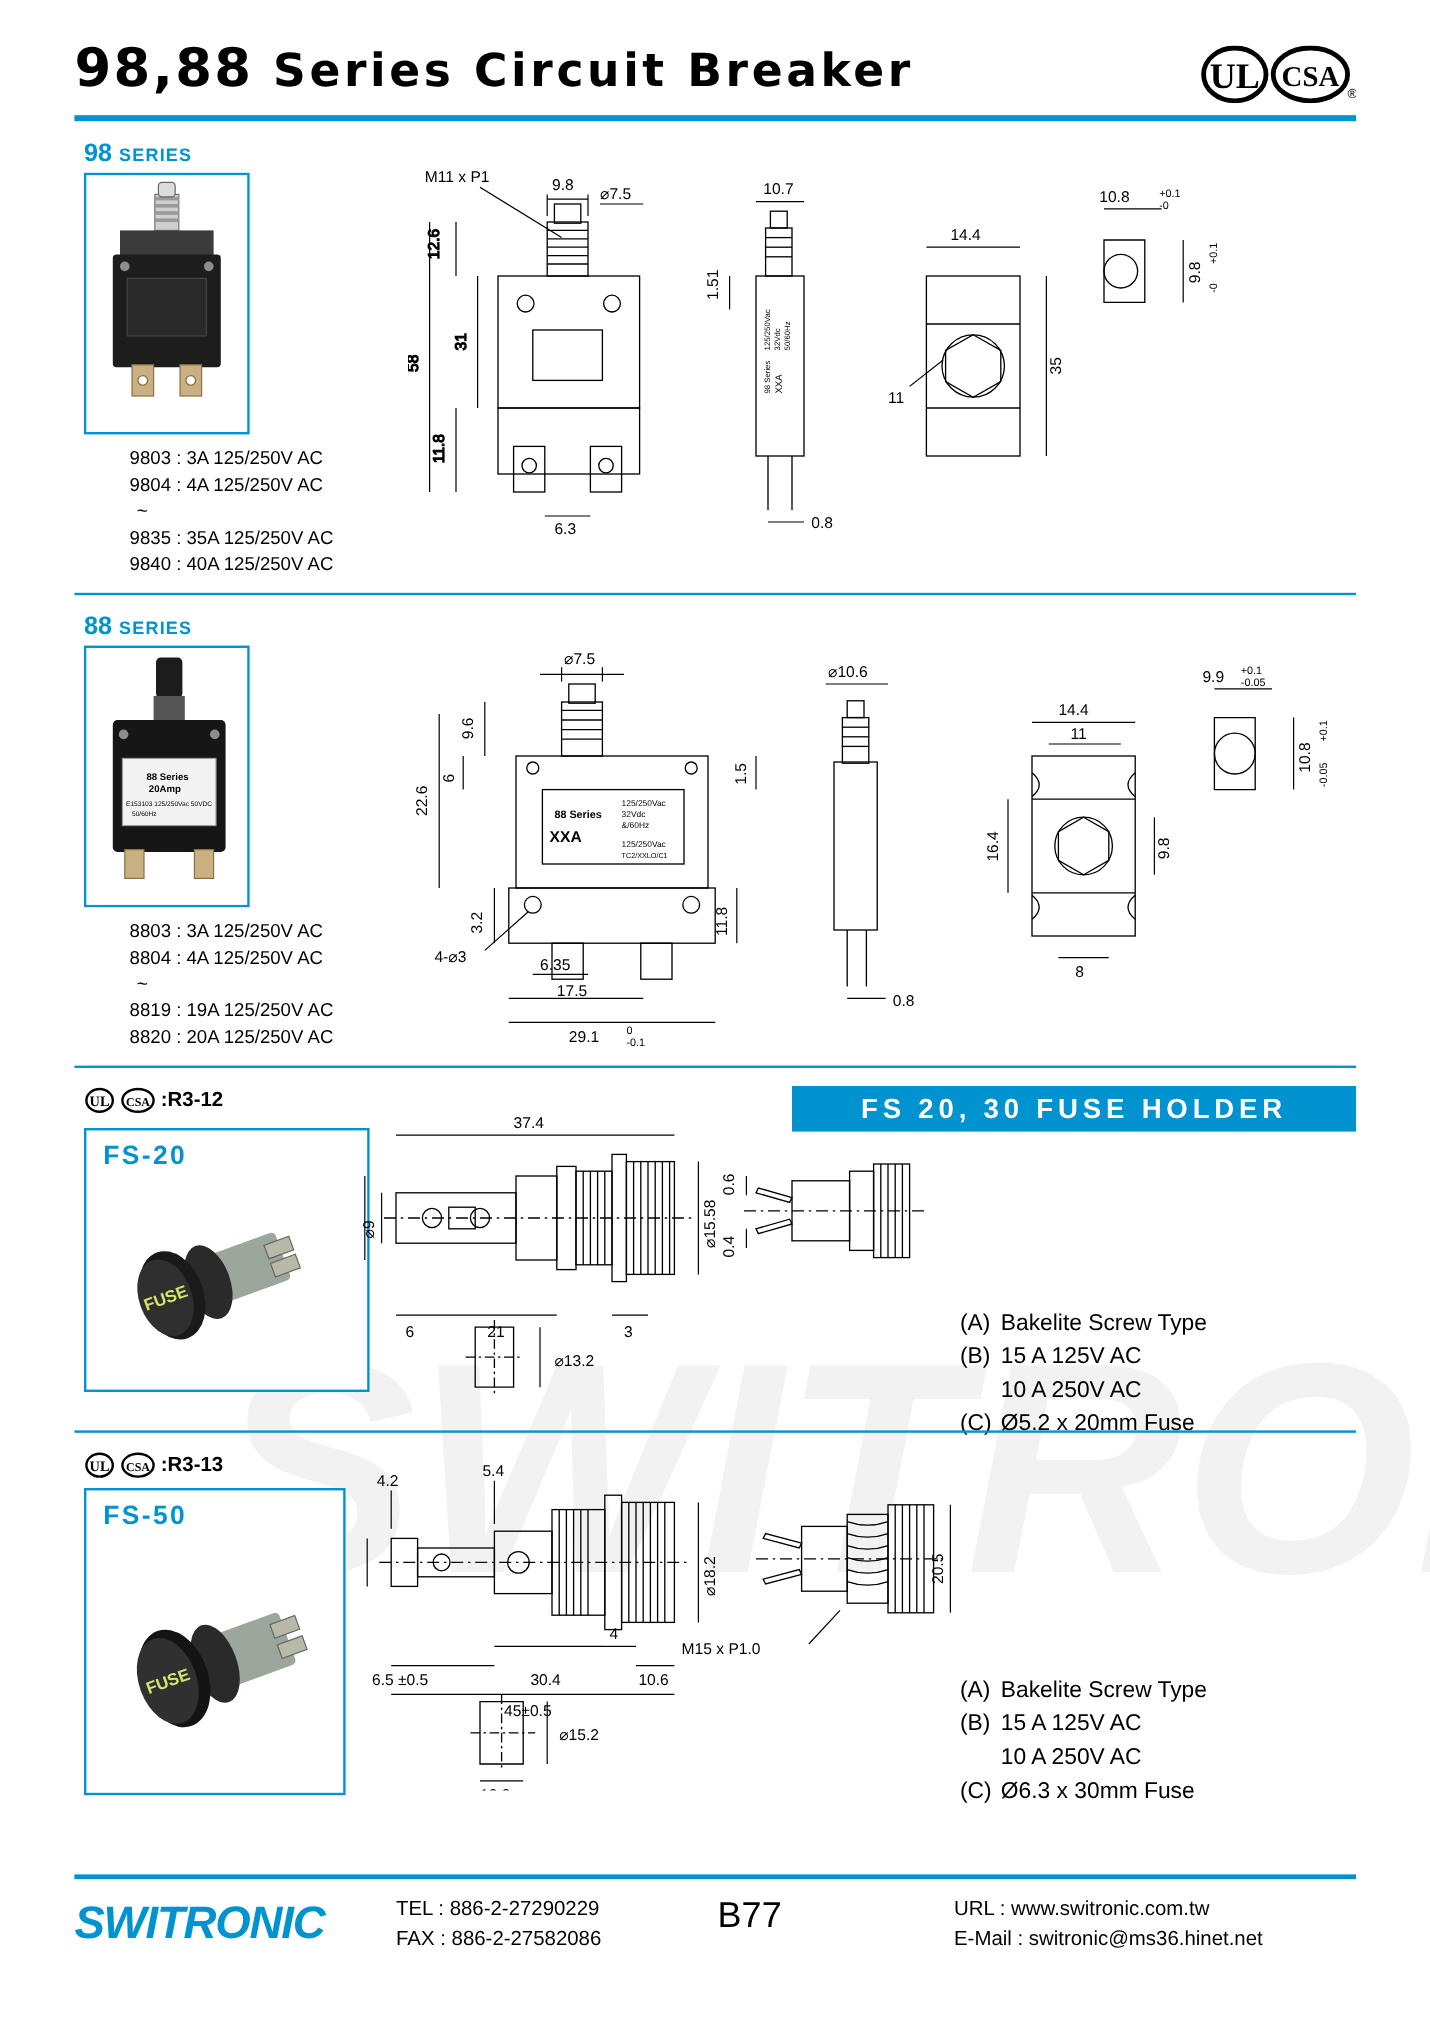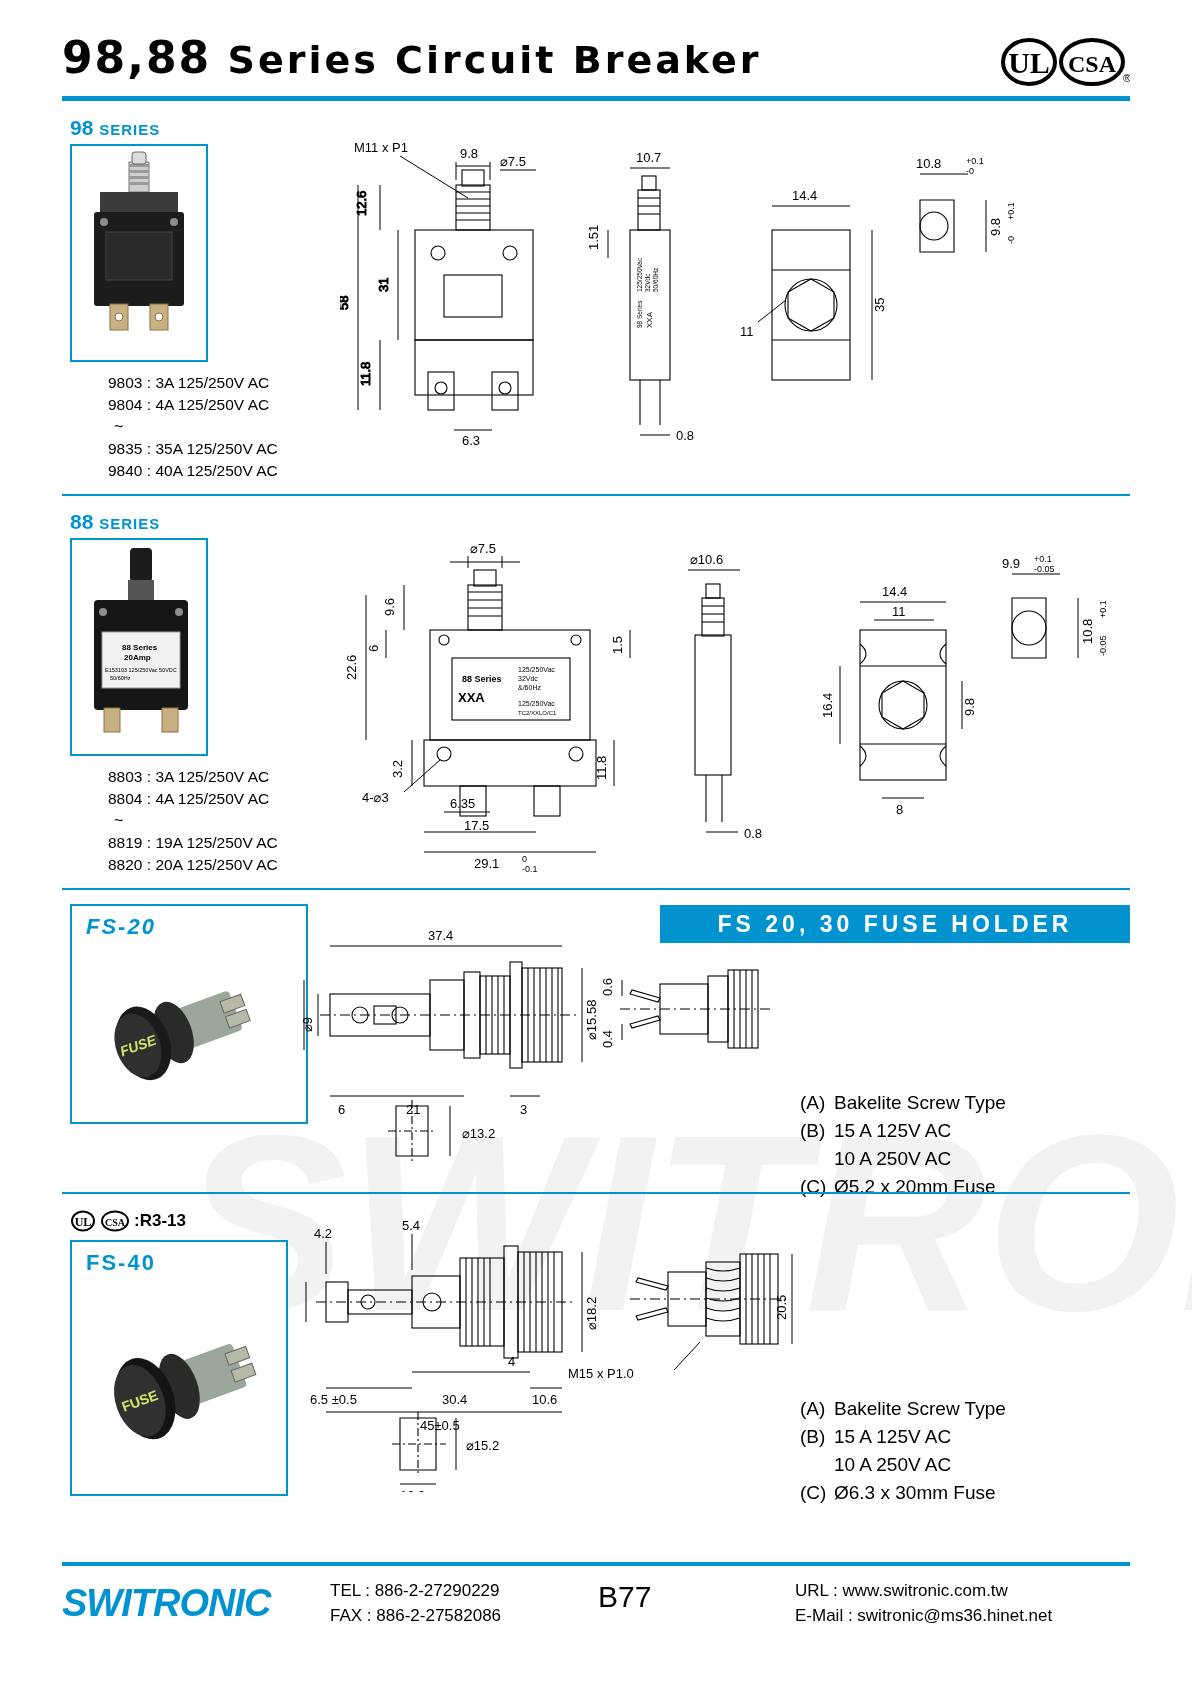--- a/index.html
+++ b/index.html
@@ -464,21 +464,21 @@
       </span>
       <span>
         <svg width="30" height="22" viewBox="0 0 30 22">
           <ellipse cx="15" cy="11" rx="13" ry="9.5" fill="none" stroke="#000" stroke-width="2"></ellipse>
           <text x="15" y="16" font-size="10" font-weight="bold" font-family="Liberation Serif, serif" text-anchor="middle">CSA</text>
         </svg>
       </span>
       <span>:R3-12</span>
     </div>
 
-    <div class="photo-box" style="left:70px; top:904px; width:238px; height:220px;font-style:italic;">
+    <div class="photo-box" style="left:70px; top:940px; width:238px; height:220px;">
       <div class="fs-name" style="left:14px; top:8px; position:absolute;">FS-20</div>
       <svg style="position:absolute; left:10px; top:60px;" width="196" height="150" viewBox="0 0 196 150">
         <rect x="0" y="0" width="196" height="150" fill="#fff"></rect>
         <g transform="rotate(-20 98 78)">
           <rect x="98" y="44" width="64" height="42" rx="4" fill="#9aa79a"></rect>
           <rect x="150" y="52" width="22" height="12" fill="#b9b9a8" stroke="#666"></rect>
           <rect x="150" y="68" width="22" height="12" fill="#b9b9a8" stroke="#666"></rect>
           <ellipse cx="96" cy="65" rx="18" ry="32" fill="#2a2a2a"></ellipse>
           <ellipse cx="64" cy="65" rx="26" ry="38" fill="#1a1a1a"></ellipse>
           <ellipse cx="58" cy="65" rx="22" ry="33" fill="#2f2f2f"></ellipse>
@@ -586,21 +586,21 @@
       <span>
         <svg width="30" height="22" viewBox="0 0 30 22">
           <ellipse cx="15" cy="11" rx="13" ry="9.5" fill="none" stroke="#000" stroke-width="2"></ellipse>
           <text x="15" y="16" font-size="10" font-weight="bold" font-family="Liberation Serif, serif" text-anchor="middle">CSA</text>
         </svg>
       </span>
       <span>:R3-13</span>
     </div>
 
     <div class="photo-box" style="left:70px; top:1240px; width:218px; height:256px;">
-      <div class="fs-name" style="left:14px; top:8px; position:absolute;">FS-40</div>
+      <div class="fs-name" style="left:14px; top:8px; position:absolute;">FS-50</div>
       <svg style="position:absolute; left:10px; top:70px;" width="196" height="170" viewBox="0 0 196 170">
         <rect x="0" y="0" width="196" height="170" fill="#fff"></rect>
         <g transform="rotate(-20 98 88)">
           <rect x="104" y="52" width="62" height="46" rx="4" fill="#9aa79a"></rect>
           <rect x="156" y="60" width="22" height="12" fill="#b9b9a8" stroke="#666"></rect>
           <rect x="156" y="78" width="22" height="12" fill="#b9b9a8" stroke="#666"></rect>
           <ellipse cx="102" cy="75" rx="18" ry="34" fill="#2a2a2a"></ellipse>
           <ellipse cx="66" cy="75" rx="28" ry="42" fill="#141414"></ellipse>
           <ellipse cx="60" cy="75" rx="24" ry="37" fill="#303030"></ellipse>
           <text x="60" y="80" font-size="14" font-weight="bold" fill="#d7e36a" text-anchor="middle" font-family="Liberation Sans, sans-serif">FUSE</text>

